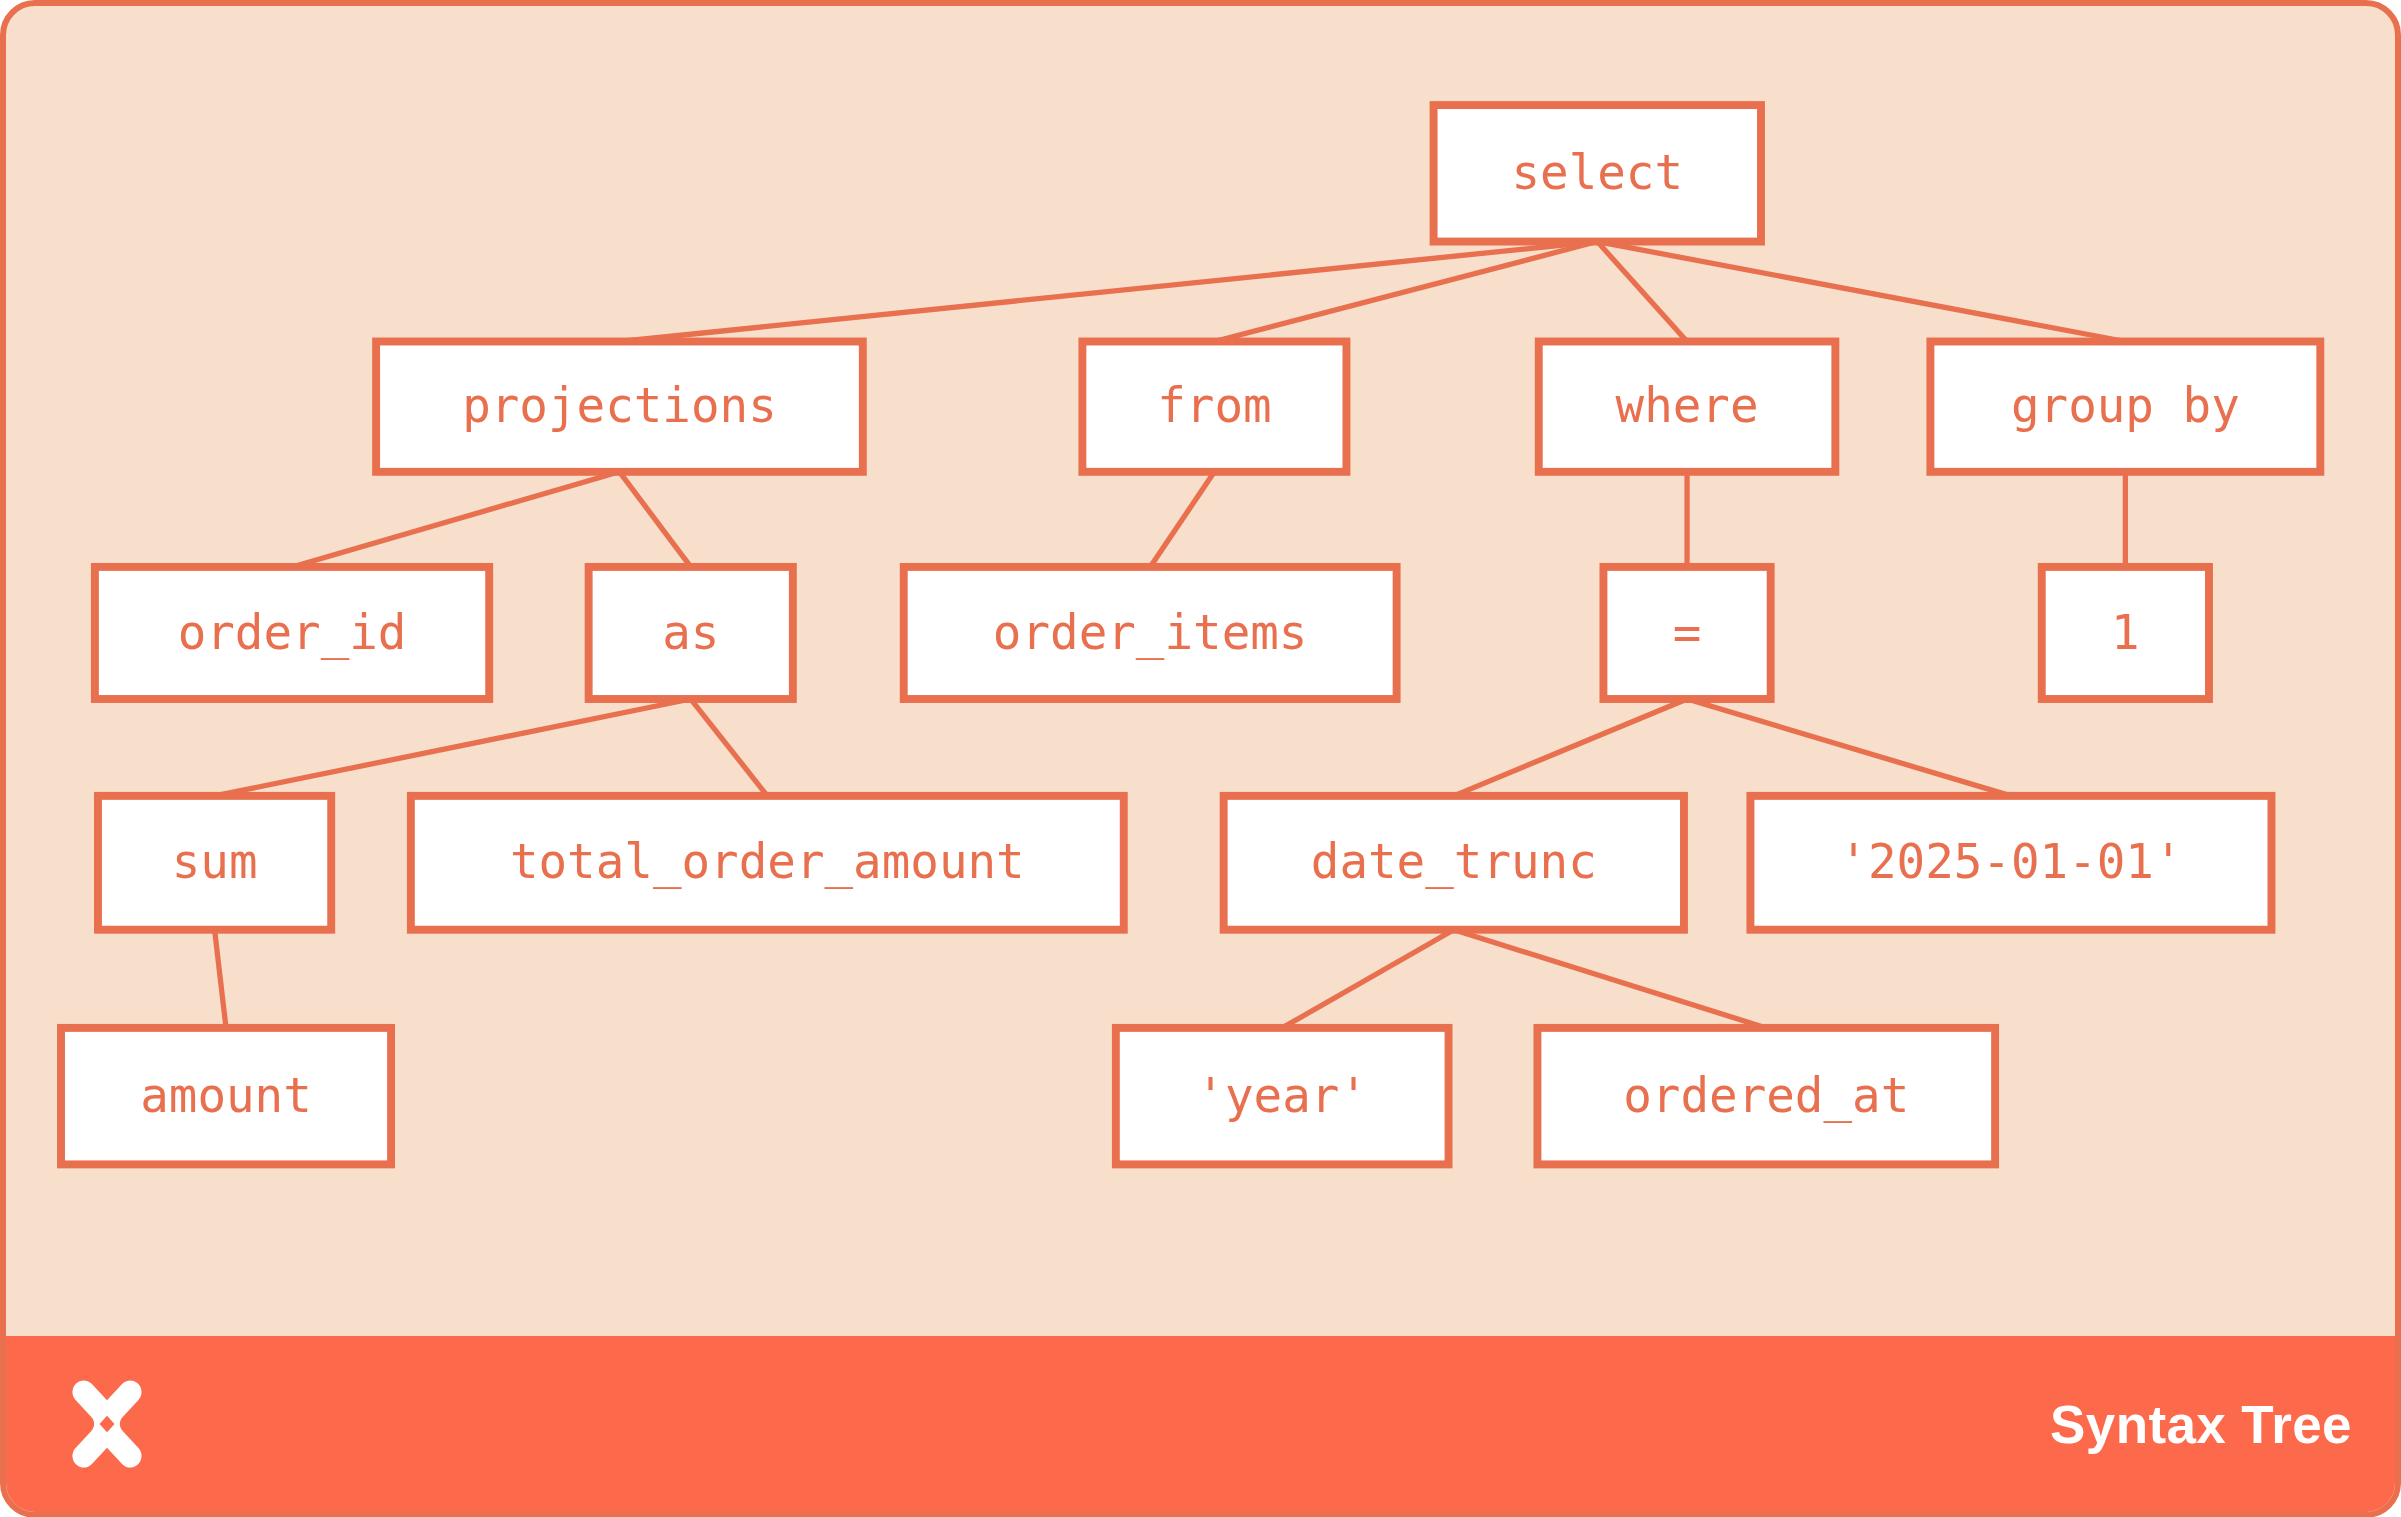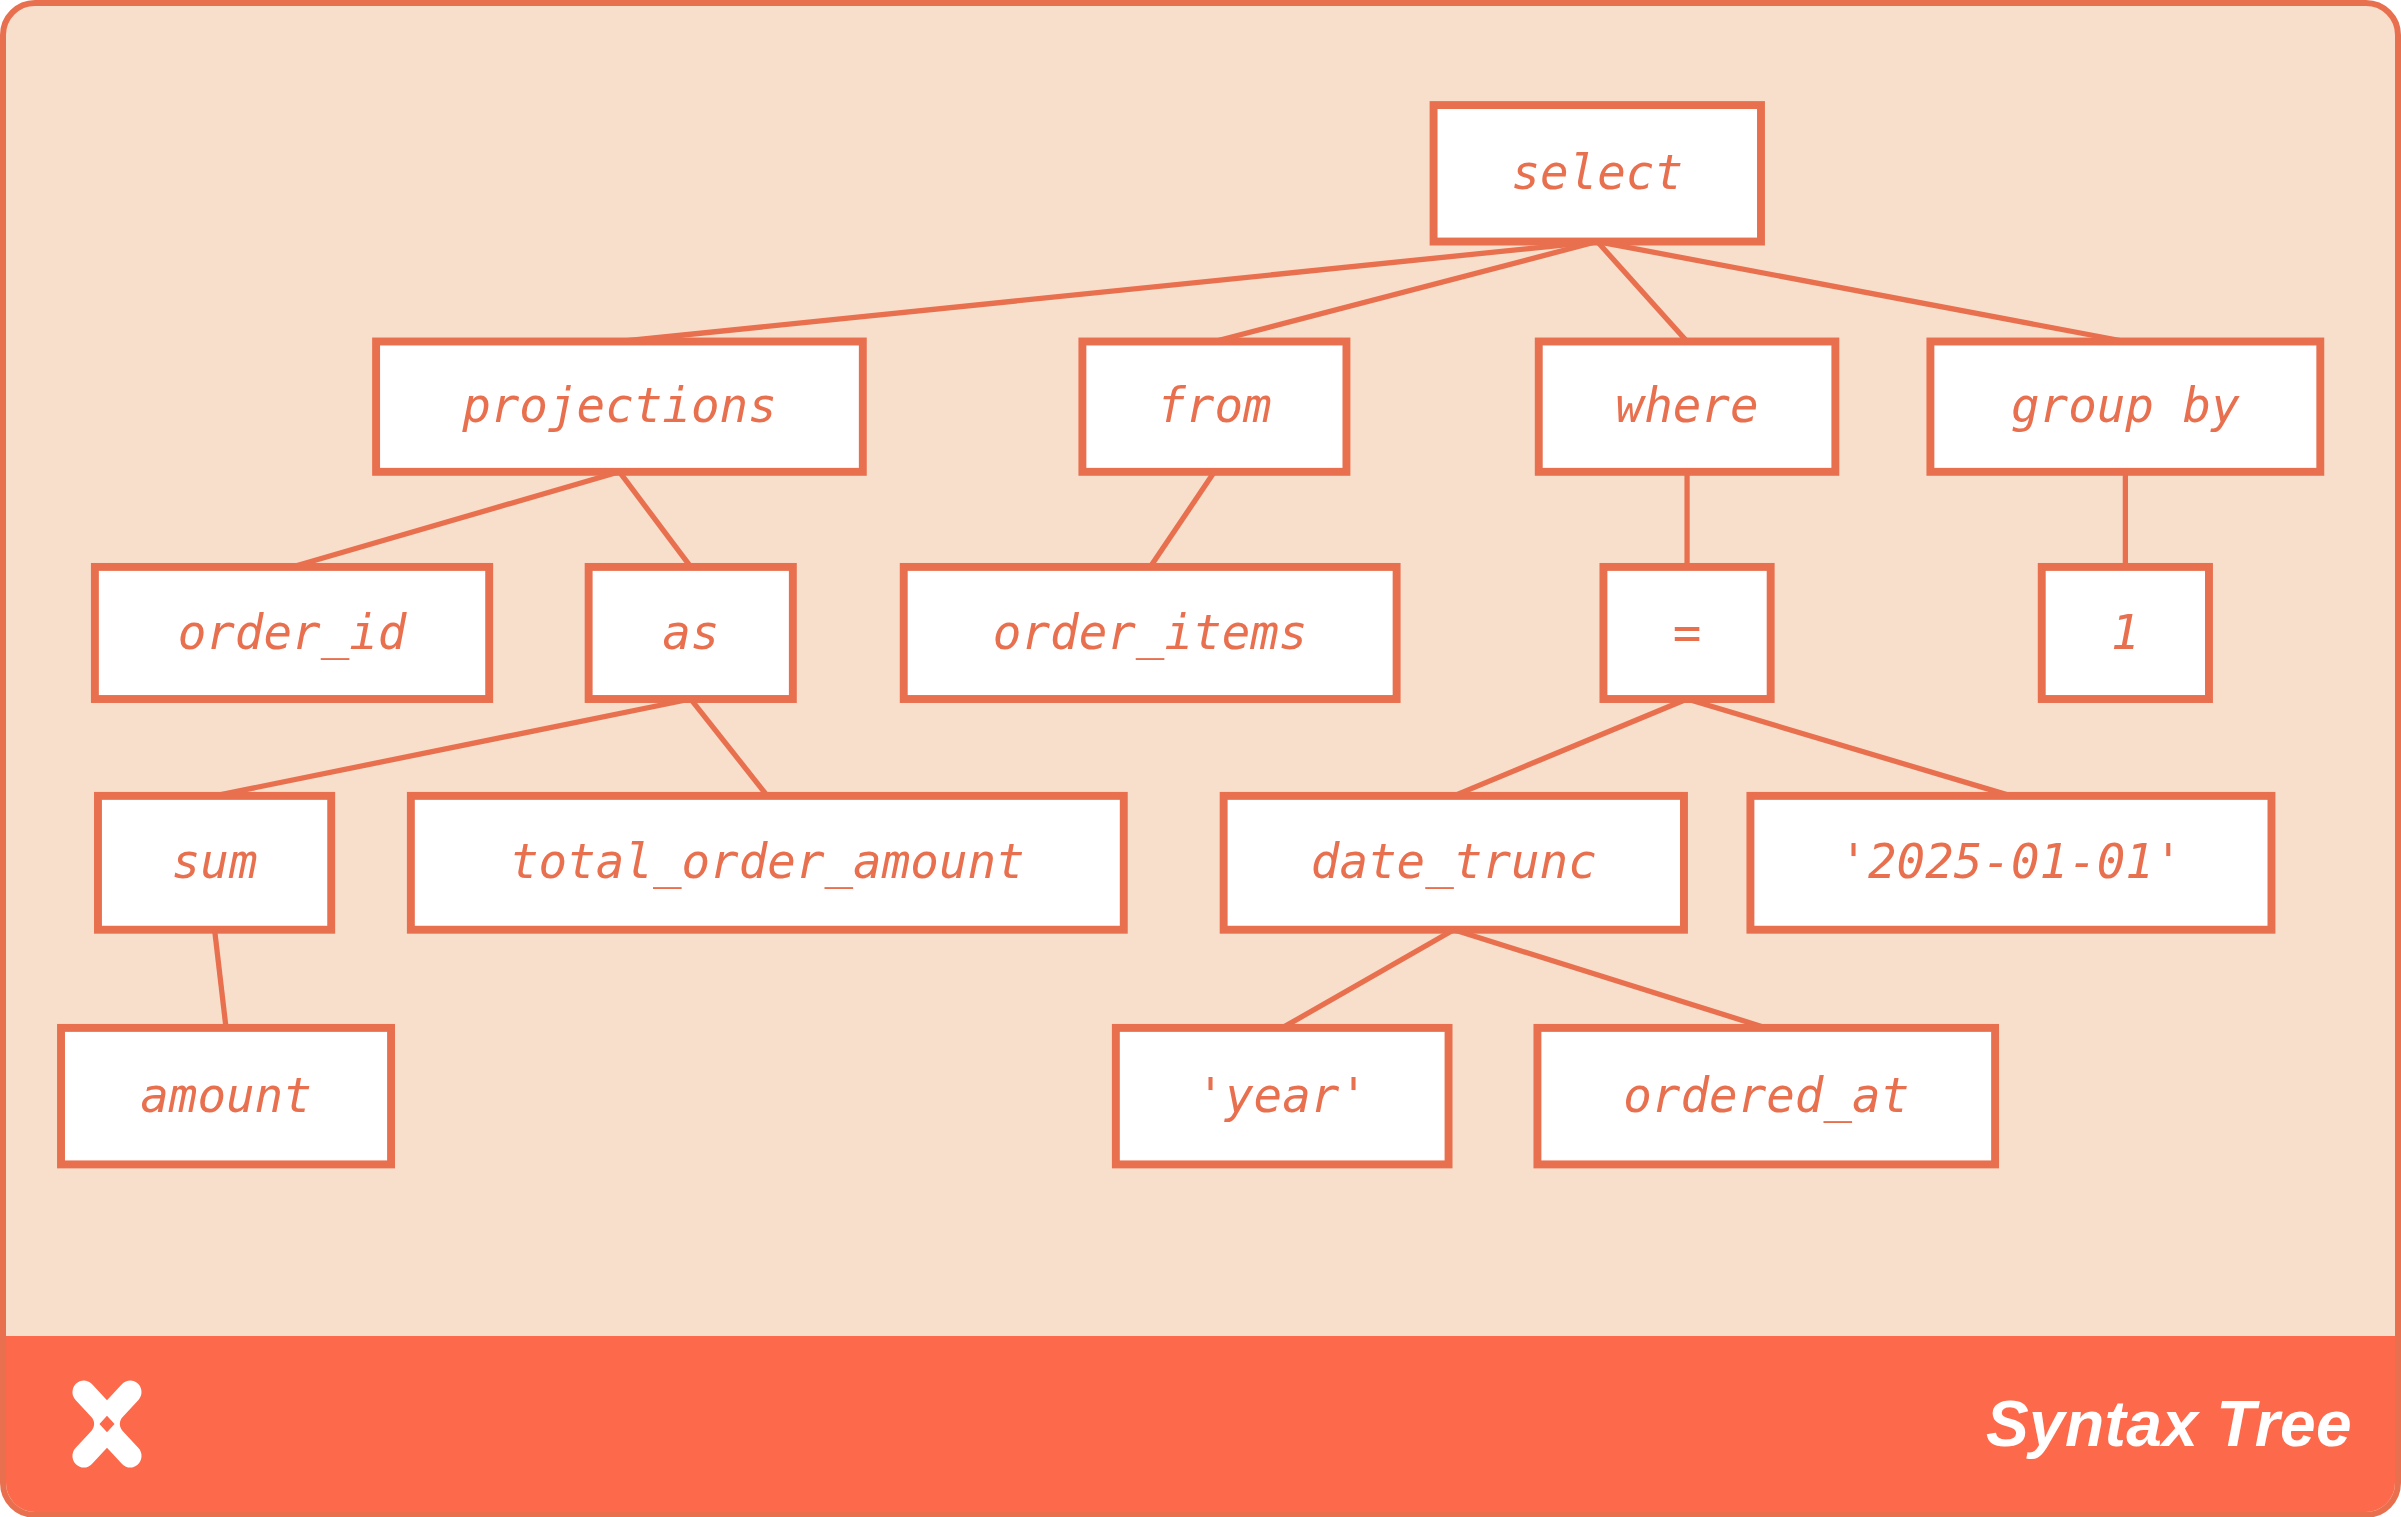--- a/index.html
+++ b/index.html
@@ -7,21 +7,20 @@
     padding: 0;
     background: #ffffff;
   }
   #page {
     position: relative;
     width: 2401px;
     height: 1518px;
     background: #ffffff;
     overflow: hidden;
     font-family: "Liberation Sans", sans-serif;
-    font-style: italic;
   }
   #card {
     position: absolute;
     left: 0;
     top: 0;
     width: 2401px;
     height: 1518px;
     box-sizing: border-box;
     border: 6.2px solid #E8704F;
     border-radius: 35px;
@@ -78,21 +77,21 @@
   }
   #footer-logo {
     width: 92px;
     height: 92px;
     display: block;
     flex: 0 0 auto;
   }
   #footer-title {
     color: #FFFFFF;
     font-family: "Liberation Sans", sans-serif;
-    font-size: 64px;
+    font-size: 53px;
     font-weight: bold;
     letter-spacing: 0.4px;
     line-height: 1;
   }
 </style>
 </head>
 <body>
 
 <div id="page">
   <div id="card">

